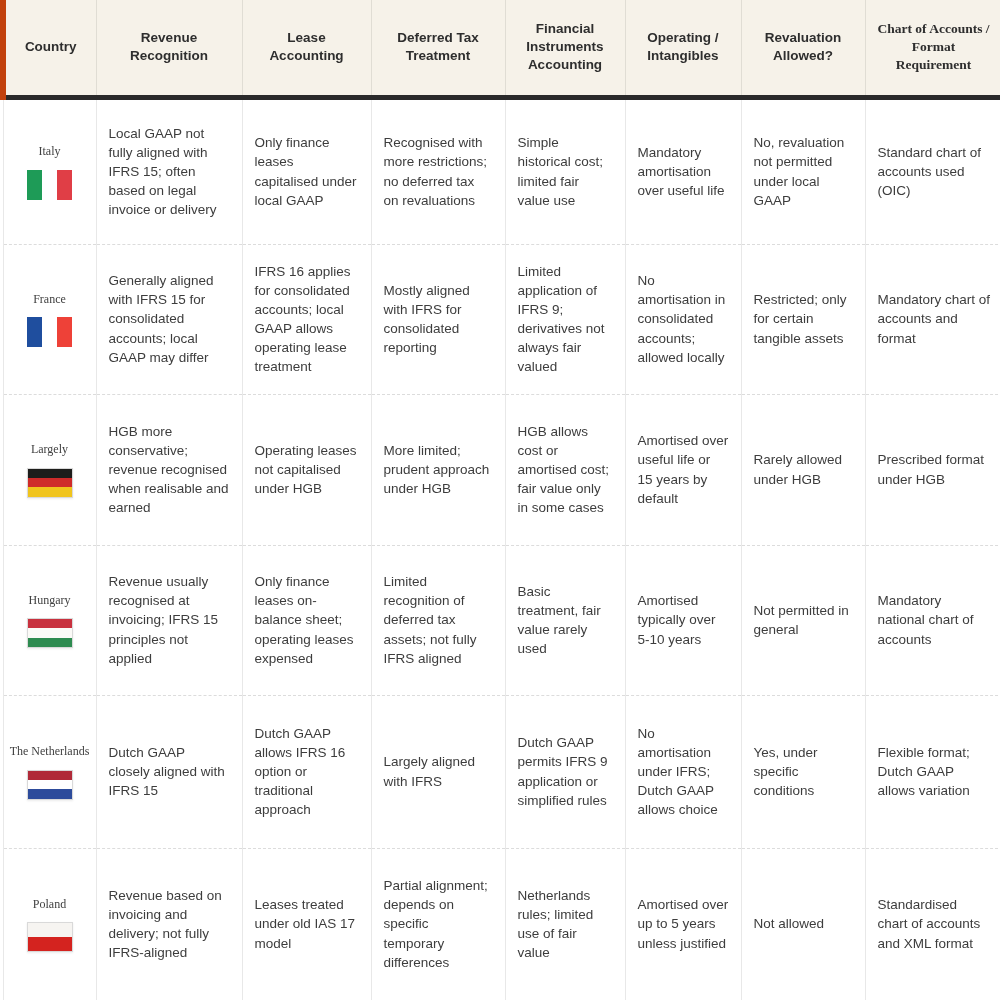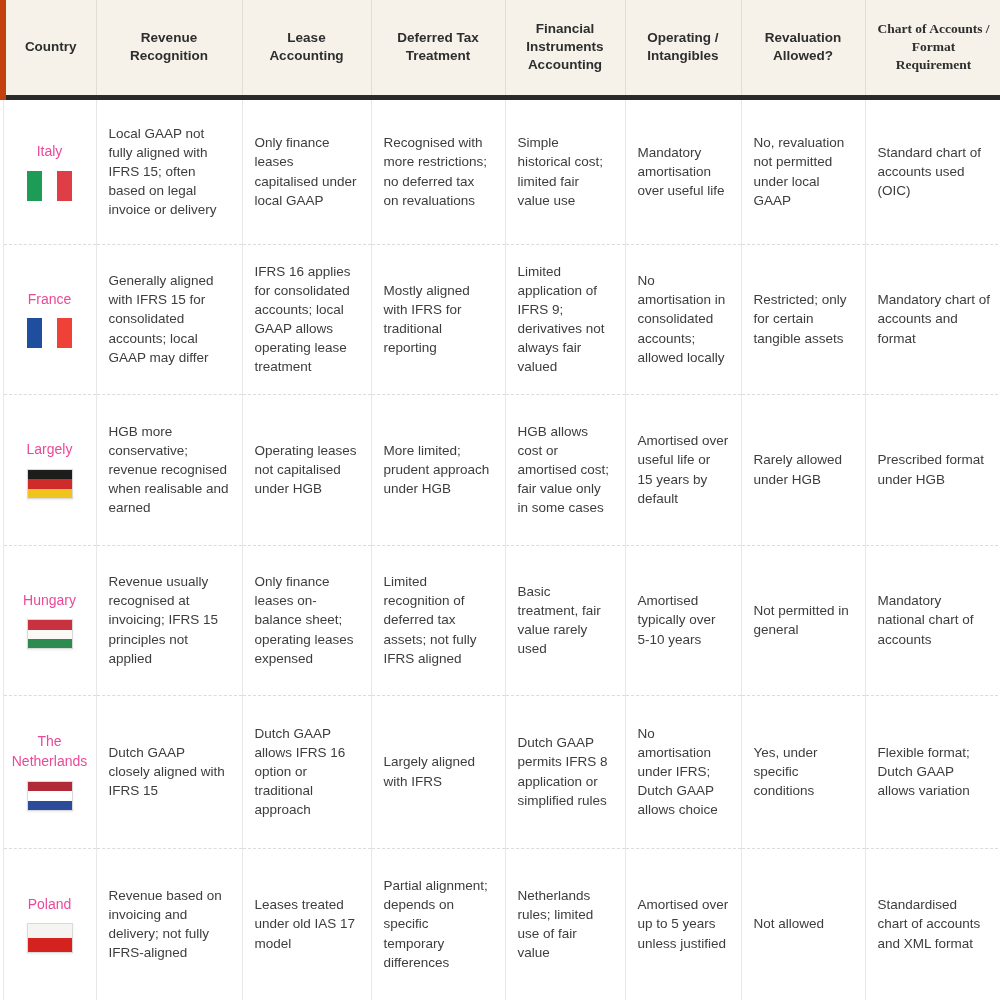--- a/index.html
+++ b/index.html
@@ -41,21 +41,21 @@
     border-bottom: 1px dashed #dcdcdc;
     border-left: 1px solid #e8e8e8;
   }
   tbody tr:nth-child(1) td { height: 147px; }
   tbody tr:nth-child(2) td { height: 150px; }
   tbody tr:nth-child(3) td { height: 151px; }
   tbody tr:nth-child(4) td { height: 150px; }
   tbody tr:nth-child(5) td { height: 153px; }
   tbody tr:nth-child(6) td { height: 152px; }
   td.country-cell { text-align: center; padding: 10px 6px; }
-  .country-name { font-size: 14px; color: #ec4899; }
+  .country-name { font-size: 12px; color: #404040; font-family: Liberation Serif, serif; }
   
   .flag {
     width: 46px; height: 30px;
     margin: 9px auto 0 auto;
     display: flex;
     overflow: hidden;
   }
   .flag.vertical   { flex-direction: row; }
   .flag.horizontal { flex-direction: column; border: 1px solid #d9d9d9; box-shadow: 0 1px 2px rgba(0,0,0,0.08); }
   .flag .stripe { flex: 1; }
@@ -127,21 +127,21 @@
             <div class="stripe" style="background: rgb(238, 65, 56);"></div>
           </div>
         </td>
         <td>
           <div>Generally aligned with IFRS 15 for consolidated accounts; local GAAP may differ</div>
         </td>
         <td>
           <div>IFRS 16 applies for consolidated accounts; local GAAP allows operating lease treatment</div>
         </td>
         <td>
-          <div>Mostly aligned with IFRS for traditional reporting</div>
+          <div>Mostly aligned with IFRS for consolidated reporting</div>
         </td>
         <td>
           <div>Limited application of IFRS 9; derivatives not always fair valued</div>
         </td>
         <td>
           <div>No amortisation in consolidated accounts; allowed locally</div>
         </td>
         <td>
           <div>Restricted; only for certain tangible assets</div>
         </td>
@@ -223,21 +223,21 @@
         <td>
           <div>Dutch GAAP closely aligned with IFRS 15</div>
         </td>
         <td>
           <div>Dutch GAAP allows IFRS 16 option or traditional approach</div>
         </td>
         <td>
           <div>Largely aligned with IFRS</div>
         </td>
         <td>
-          <div>Dutch GAAP permits IFRS 8 application or simplified rules</div>
+          <div>Dutch GAAP permits IFRS 9 application or simplified rules</div>
         </td>
         <td>
           <div>No amortisation under IFRS; Dutch GAAP allows choice</div>
         </td>
         <td>
           <div>Yes, under specific conditions</div>
         </td>
         <td>
           <div>Flexible format; Dutch GAAP allows variation</div>
         </td>

